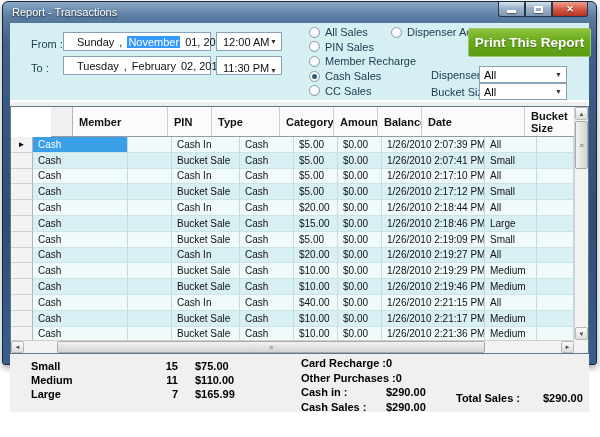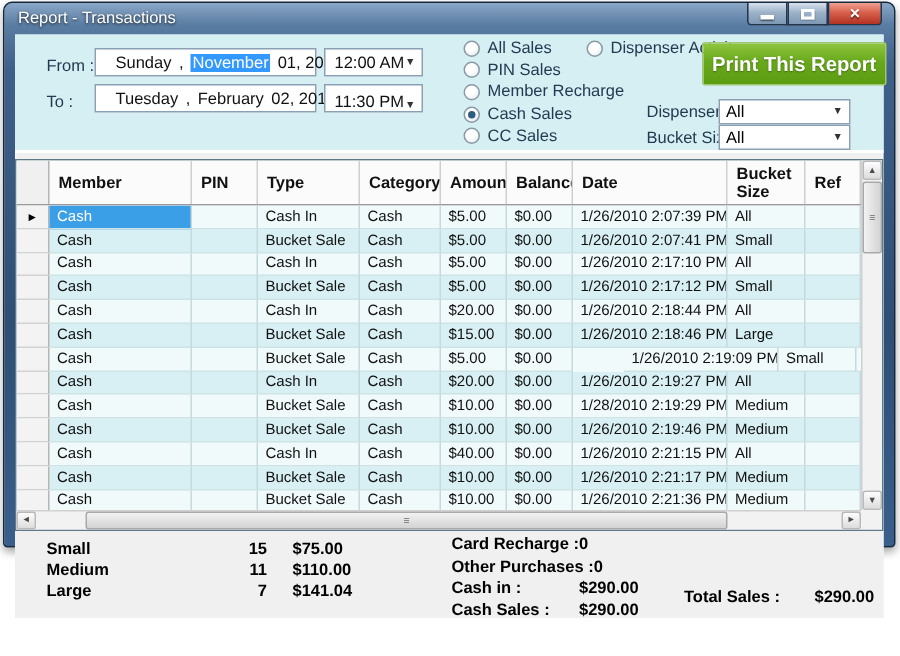--- a/index.html
+++ b/index.html
@@ -52,21 +52,21 @@
 
   .dd-label{ position:absolute; font-size:11px; color:#233b52; }
   .select{ position:absolute; left:469px; width:88px; height:17px; background:#fff; border:1px solid #8ba0b5;
     display:flex; align-items:center; font-size:11px; padding-left:4px; }
   .select .dd-arrow{ margin-left:auto; padding-right:4px; }
 
   
   .grid{ position:absolute; left:0; top:83px; width:579px; height:248px; background:#ffffff;
     border:1px solid #5f7a87; display:grid; grid-template-columns:1fr 14px; grid-template-rows:1fr 13px; }
   .grid-main{ grid-column:1; grid-row:1; overflow:hidden; }
-  .grid-header{ display:flex; height:30px; background:#fbfbfb; border-bottom:1px solid #9a9a9a; }
+  .grid-header{ display:flex; height:30px; background:#fbfbfb; border-bottom:1px solid #9a9a9a;margin-left:40px; }
   .gh-cell{ font-size:11px; font-weight:bold; color:#111; display:flex; align-items:center; padding-left:6px;
     border-right:1px solid #cfcfcf; line-height:12px; overflow:hidden; }
   .gh-rowhdr{ flex:0 0 22px; background:#f0f0f0; border-right:1px solid #b5b5b5; }
   .grid-rows{ height:205px; overflow:hidden; }
   .g-row{ display:flex; height:15.8px; background:#f1fafb; }
   .g-row.alt{ background:#d8f0f3; }
   .g-cell{ font-size:10px; color:#111; display:flex; align-items:center; padding-left:5px;
     border-right:1px solid #c4dade; border-bottom:1px solid #cde4e7; overflow:hidden; white-space:nowrap; }
   .g-rowhdr{ flex:0 0 22px; background:#f3f3f3; border-right:1px solid #b5b5b5; border-bottom:1px solid #d2d2d2;
     display:flex; align-items:center; justify-content:center; font-size:8px; color:#000; }
@@ -284,21 +284,21 @@
               <div class="g-cell" style="flex: 1 1 0%;"></div>
             </div>
             <div class="g-row">
               <div class="g-rowhdr"></div>
               <div class="g-cell" style="flex: 0 0 95px;">Cash</div>
               <div class="g-cell" style="flex: 0 0 44px;"></div>
               <div class="g-cell" style="flex: 0 0 68px;">Bucket Sale</div>
               <div class="g-cell" style="flex: 0 0 54px;">Cash</div>
               <div class="g-cell" style="flex: 0 0 44px;">$5.00</div>
               <div class="g-cell" style="flex: 0 0 44px;">$0.00</div>
-              <div class="g-cell" style="flex: 0 0 103px; margin-left: 34px;">1/26/2010 2:19:09 PM</div>
+              <div class="g-cell" style="flex: 0 0 103px;">1/26/2010 2:19:09 PM</div>
               <div class="g-cell" style="flex: 0 0 52px;">Small</div>
               <div class="g-cell" style="flex: 1 1 0%;"></div>
             </div>
             <div class="g-row alt">
               <div class="g-rowhdr"></div>
               <div class="g-cell" style="flex: 0 0 95px;">Cash</div>
               <div class="g-cell" style="flex: 0 0 44px;"></div>
               <div class="g-cell" style="flex: 0 0 68px;">Cash In</div>
               <div class="g-cell" style="flex: 0 0 54px;">Cash</div>
               <div class="g-cell" style="flex: 0 0 44px;">$20.00</div>
@@ -402,21 +402,21 @@
             <span class="size-amount">$75.00</span>
           </div>
           <div class="size-row">
             <span class="size-label">Medium</span>
             <span class="size-count">11</span>
             <span class="size-amount">$110.00</span>
           </div>
           <div class="size-row">
             <span class="size-label">Large</span>
             <span class="size-count">7</span>
-            <span class="size-amount">$141.04</span>
+            <span class="size-amount">$165.99</span>
           </div>
         </div>
       <div class="lines" id="lines-summary">
           <div class="line-row">
             <span class="line-label">Card Recharge :</span>
             <span class="line-value">0</span>
           </div>
           <div class="line-row">
             <span class="line-label">Other Purchases :</span>
             <span class="line-value">0</span>

